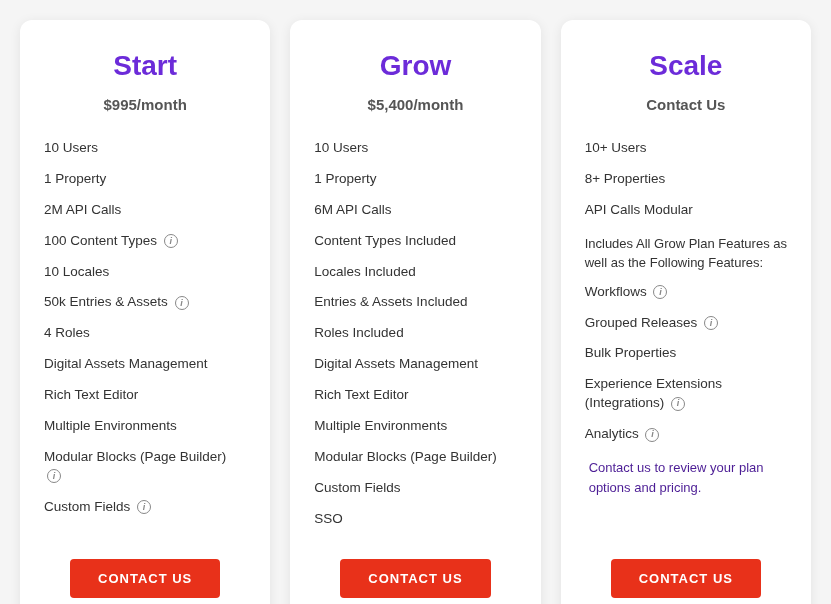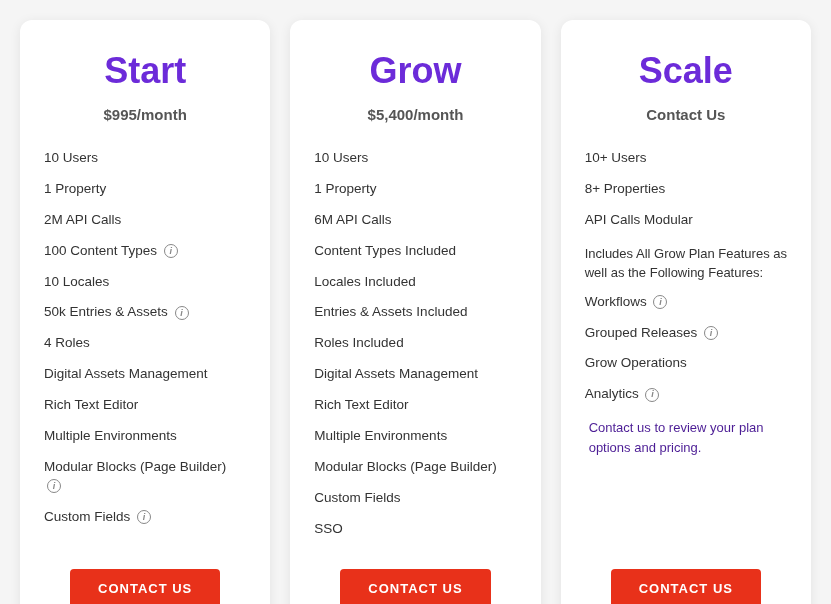--- a/index.html
+++ b/index.html
@@ -26,21 +26,21 @@
       border-radius: 12px;
       padding: 30px 24px 28px;
       flex: 1;
       display: flex;
       flex-direction: column;
       align-items: center;
       box-shadow: 0 2px 12px rgba(0,0,0,0.08);
     }
 
     .plan-title {
-      font-size: 36px;
+      font-size: 28px;
       font-weight: 700;
       color: #6c2bd9;
       margin-bottom: 10px;
       text-align: left;
     }
 
     .plan-price {
       font-size: 20px;
       font-weight: 600;
       color: #222;
@@ -158,20 +158,21 @@
     <div class="plan-price">
       <span>Contact Us</span>
     </div>
     <ul class="plan-features">
       <li>10+ Users</li>
       <li>8+ Properties</li>
       <li>API Calls Modular</li>
       <li style="font-size:13px; color:#333; padding: 8px 0 4px; line-height:1.5;">Includes All Grow Plan Features as well as the Following Features:</li>
       <li>Workflows <span class="info-icon">i</span></li>
       <li>Grouped Releases <span class="info-icon">i</span></li>
-      <li>Grow Operations</li>
+      <li>Bulk Properties</li>
+      <li>Experience Extensions (Integrations) <span class="info-icon">i</span></li>
       <li>Analytics <span class="info-icon">i</span></li>
       <li style="font-size:13px; color:#4c1d95; padding: 8px 4px 4px; line-height:1.5;">Contact us to review your plan options and pricing.</li>
     </ul>
     <button class="contact-btn">CONTACT US</button>
   </div>
 
 </div>
 
 </body></html>

